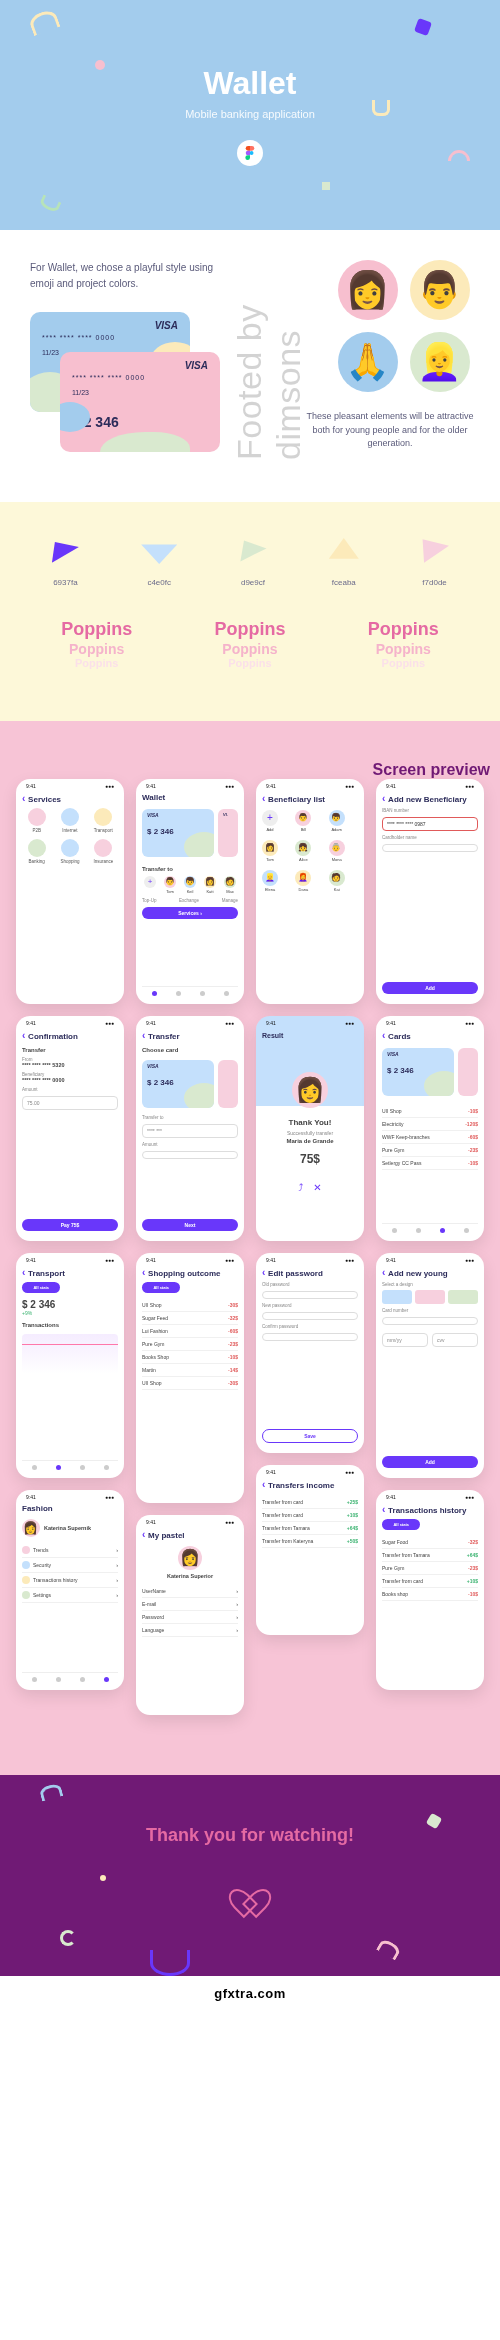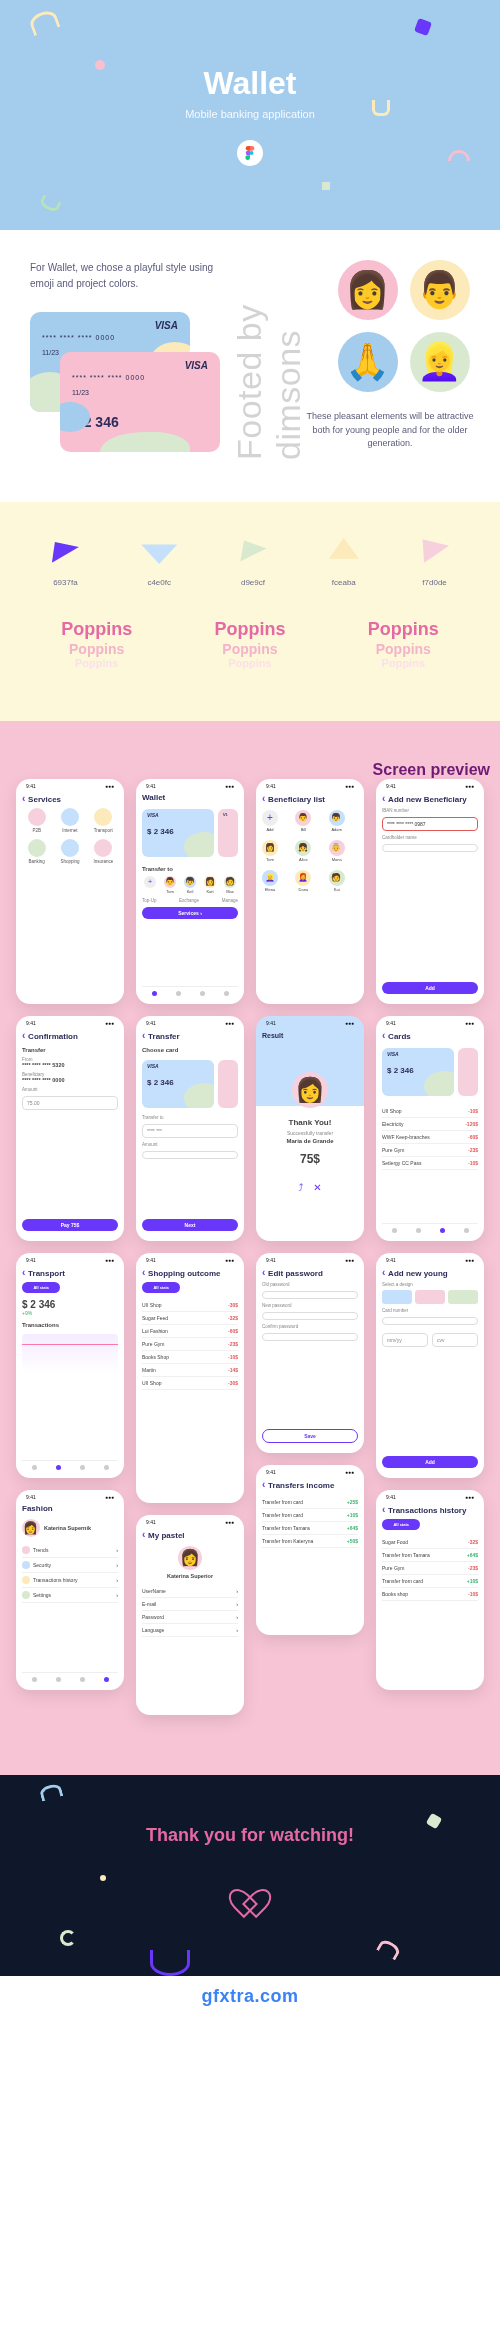--- a/index.html
+++ b/index.html
@@ -165,21 +165,21 @@
     background: none;
     border-top:1px solid #f7a;
   }
   .nav-bar { position:absolute; bottom:4px; left:6px; right:6px; height:14px; background:#fff; display:flex; justify-content:space-around; align-items:center; border-top:1px solid #eee; }
   .nav-dot { width:5px; height:5px; background:#ccc; border-radius:50%; }
   .nav-dot.active { background:#6937fa; }
 
   .col { display:flex; flex-direction:column; gap:12px; }
 
   .footer {
-    background:#0f172a;
+    background:#701a75;
     padding:50px 0 70px;
     text-align:center; position:relative; overflow:hidden;
   }
   .footer-title { color:#e56aa3; font-size:18px; font-weight:700; margin-bottom:30px; }
   .heart { display:inline-block; width:30px; height:26px; position:relative; }
   .heart::before, .heart::after {
     content:""; position:absolute; width:16px; height:24px; background:transparent;
     border:2.5px solid #e56aa3; border-radius:50% 50% 0 0;
   }
   .heart::before { left:3px; transform:rotate(-45deg); transform-origin:100% 100%; }
@@ -192,21 +192,21 @@
   .fc5 { top:100px; left:100px; width:6px; height:6px; background:#fceaba; border-radius:50%; }
   .fc6 { bottom:30px; left:60px; width:16px; height:16px; background:transparent; border:3px solid #d9e9cf; border-radius:50%; border-right-color:transparent; }
 
   .watermark {
     position:absolute; top:460px; left:230px; transform:rotate(-90deg); transform-origin:left top;
     font-size:34px; color:rgba(130,130,130,0.35); font-weight:400; letter-spacing:0.5px;
     pointer-events:none; z-index:50;
   }
 
   .site-link {
-    text-align:center; font-size:18px; color:#3b82f6; font-weight:700;
+    text-align:center; font-size:13px; color:#000000; font-weight:700;
     padding:10px 0 8px; background:#fff; letter-spacing:0.5px;
   }
 </style>
 </head>
 <body>
 
 <div class="watermark">Footed by dimsons</div>
 
 <section class="hero">
   <div class="confetti c1"></div>

